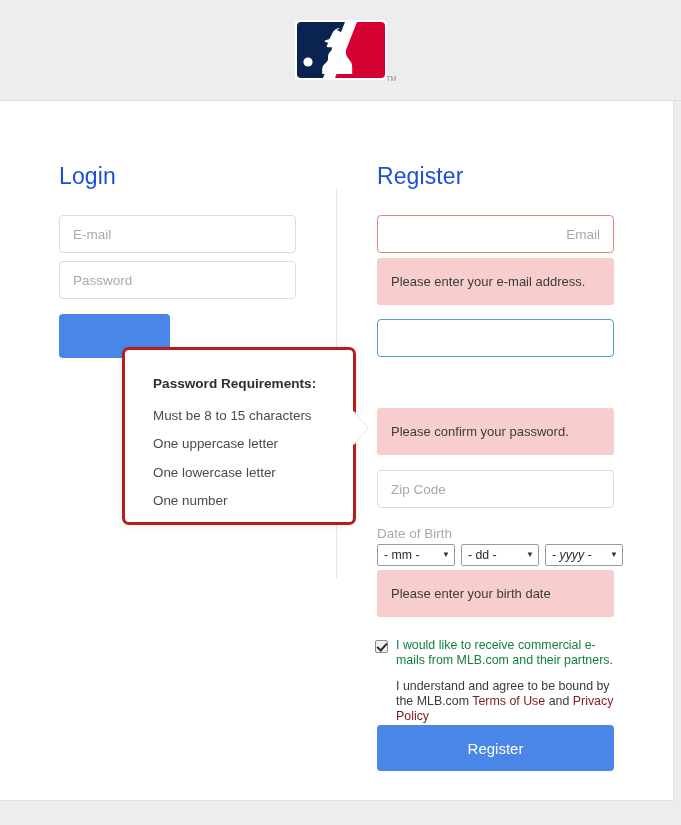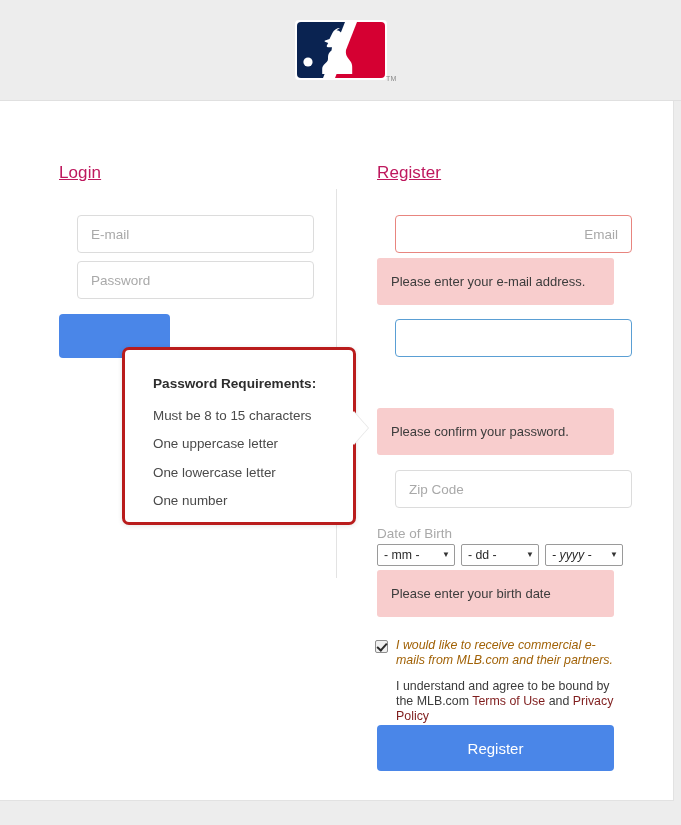--- a/index.html
+++ b/index.html
@@ -69,43 +69,41 @@
     left: 336px;
     top: 88px;
     width: 1px;
     height: 389px;
     background: #e3e3e3;
   }
 
   
   .col-title {
     position: absolute;
-    font-size: 17px;
-    color: #be185d;
+    font-size: 23px;
+    color: #1d4ed8;
     font-weight: normal;
     margin: 0;
     letter-spacing: .1px;
-    text-decoration: underline;
   }
   #login-title  { left: 59px;  top: 62px; }
   #register-title { left: 377px; top: 62px; }
 
   
   .field {
     position: absolute;
     box-sizing: border-box;
     height: 38px;
     border-radius: 4px;
     background: #fff;
     font-size: 13.5px;
     font-family: "Liberation Sans", sans-serif;
     padding: 0 13px;
     color: #555;
     outline: none;
-    margin-left: 18px;
   }
   .field::placeholder { color: #a9a9a9; }
   .field.plain { border: 1px solid #dcdcdc; }
   .field.err   { border: 1px solid #e8857f; }
   .field.focus { border: 1px solid #5a9fd4; }
 
   
   #login-email    { left: 59px; top: 114px; width: 237px; }
   #login-password { left: 59px; top: 160px; width: 237px; }
   #login-button {
@@ -218,22 +216,21 @@
     top: 0px;
     width: 4px;
     height: 8px;
     border: solid #2b2b2b;
     border-width: 0 2px 2px 0;
     transform: rotate(42deg);
   }
   .consent-text {
     font-size: 12.4px;
     line-height: 15px;
-    color: #a16207;
-    font-style: italic;
+    color: #15803d;
   }
   .terms-text {
     margin-top: 11px;
     margin-left: 21px;
     font-size: 12.4px;
     line-height: 15px;
     color: #3b3b3b;
   }
   .terms-text a {
     color: #7f1d1d;

